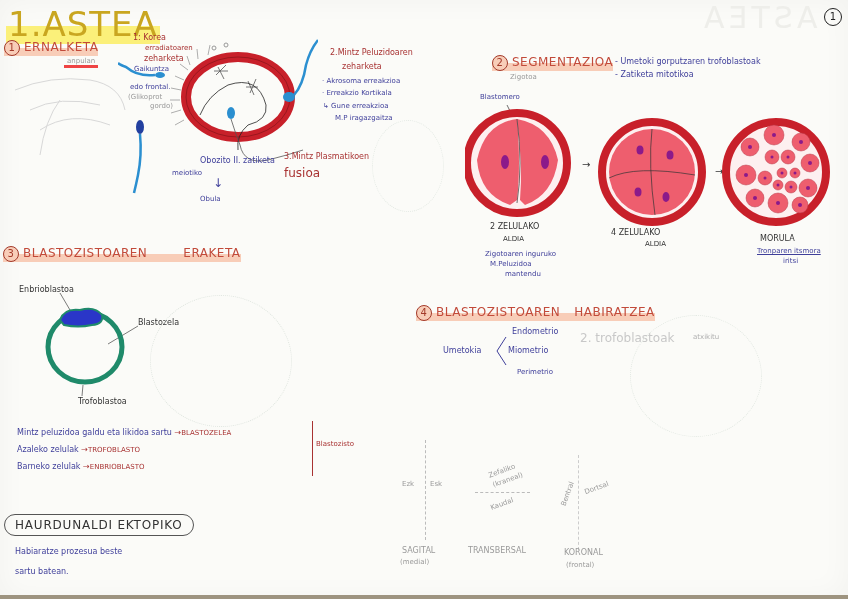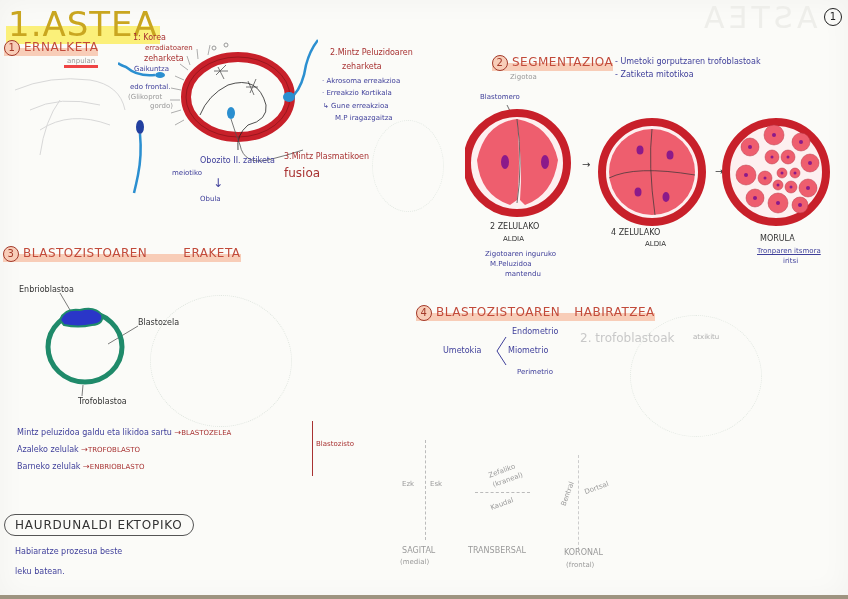--- a/index.html
+++ b/index.html
@@ -226,20 +226,20 @@
   <div class="abs s7 grey" style="left:584px;top:484px;transform:rotate(-20deg);">Dortsal</div>
 
   <div class="abs s8 grey" style="left:402px;top:546px;">SAGITAL</div>
   <div class="abs s7 grey" style="left:400px;top:558px;">(medial)</div>
   <div class="abs s8 grey" style="left:468px;top:546px;">TRANSBERSAL</div>
   <div class="abs s8 grey" style="left:564px;top:548px;">KORONAL</div>
   <div class="abs s7 grey" style="left:566px;top:561px;">(frontal)</div>
 
   <div class="abs cloud" style="left:4px;top:514px;">HAURDUNALDI EKTOPIKO</div>
   <div class="abs blue s8" style="left:15px;top:547px;">Habiaratze prozesua beste</div>
-  <div class="abs blue s8" style="left:15px;top:567px;">leku batean.</div>
+  <div class="abs blue s8" style="left:15px;top:567px;">sartu batean.</div>
 
   <div class="abs" style="left:150px;top:295px;width:140px;height:130px;border:1px dotted #e0e6e0;border-radius:50%;"></div>
   <div class="abs" style="left:630px;top:315px;width:130px;height:120px;border:1px dotted #e2e8e2;border-radius:50%;"></div>
   <div class="abs" style="left:372px;top:120px;width:70px;height:90px;border:1px dotted #e4eae4;border-radius:50%;"></div>
 
   <div class="bottomedge"></div>
 </div>
 
 </body></html>

